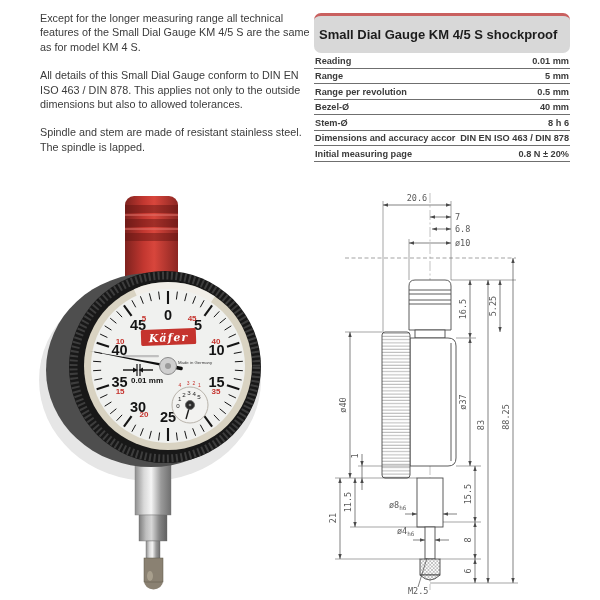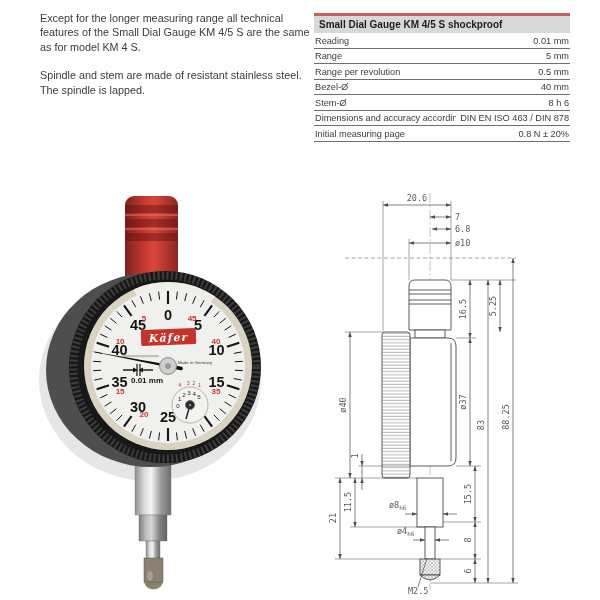--- a/index.html
+++ b/index.html
@@ -5,40 +5,41 @@
   html,body { margin:0; padding:0; background:#ffffff; }
   .page { position:relative; width:600px; height:600px; background:#ffffff;
           font-family:"Liberation Sans", sans-serif; overflow:hidden; }
 
   .intro { position:absolute; left:40px; top:11px; width:272px;
            color:#3b3b3b; font-size:10.8px; line-height:14.4px; }
   .intro p { margin:0 0 14px 0; }
 
   .spec { position:absolute; left:314px; top:13px; width:256px; }
   .spec-header { background:#d8d8d8; border-top:3px solid #c9605f;
-                 font-weight:bold; font-size:10px; color:#1d1d1d;
-                 padding:3px 5px; }
+                 font-weight:bold; font-size:13px; color:#1d1d1d;
+                 padding:11px 5px;border-radius:7px; }
   .spec-row { display:flex; justify-content:space-between; align-items:baseline;
               border-bottom:1px solid #6f6f6f; font-size:9.2px; color:#3b3b3b;
-              padding:2.5px 1px 2px 1px; white-space:nowrap; }
+              padding:2.5px 1px 2px 1px; white-space:nowrap;font-weight:bold; }
   .spec-row .lbl { overflow:hidden; }
   .spec-row .val { margin-left:4px; }
 
   .photo   { position:absolute; left:35px;  top:192px; }
   .drawing { position:absolute; left:320px; top:185px; }
 
   .drawing svg text { font-family:"DejaVu Sans Mono", monospace; fill:#5a5a5a; }
 </style>
 </head>
 <body>
 
 <div class="page">
 
   <div class="intro">
     <p>Except for the longer measuring range all technical features of the Small Dial Gauge KM 4/5 S are the same as for model KM 4 S.</p>
+    <p>All details of this Small Dial Gauge conform to DIN EN ISO 463 / DIN 878. This applies not only to the outside dimensions but also to allowed tolerances.</p>
     <p>Spindle and stem are made of resistant stainless steel. The spindle is lapped.</p>
   </div>
 
   <div class="spec">
     <div class="spec-header">Small Dial Gauge KM 4/5 S shockproof</div>
     <div id="spec-rows">
         <div class="spec-row">
           <span class="lbl">Reading</span>
           <span class="val">0.01 mm</span>
         </div>

